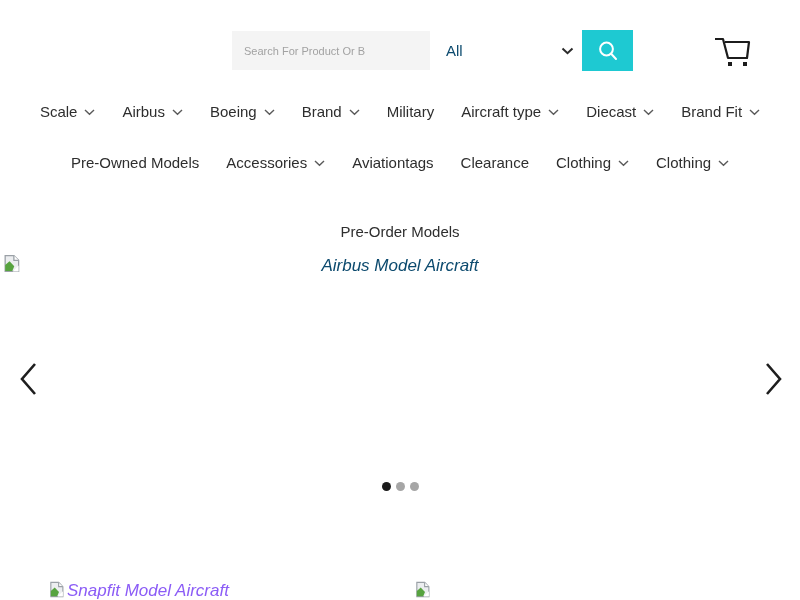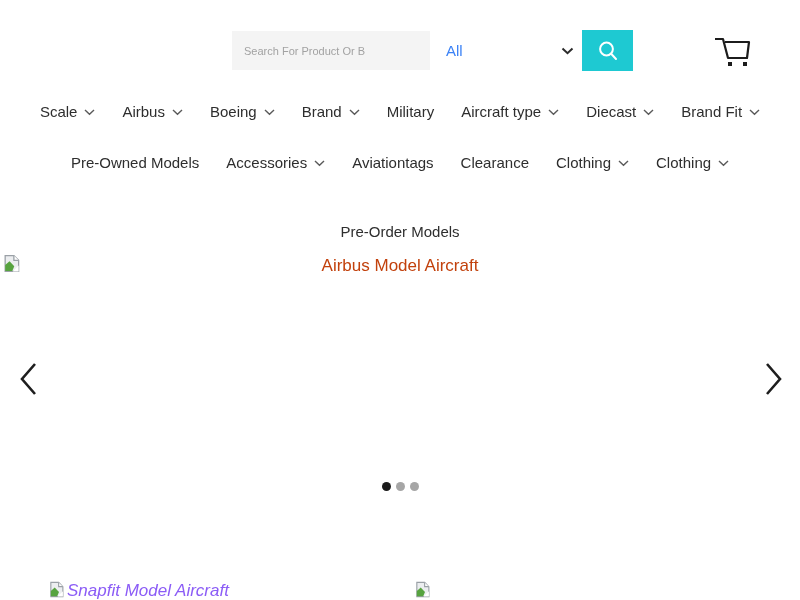--- a/index.html
+++ b/index.html
@@ -11,21 +11,21 @@
     position:absolute; left:232px; top:31px; width:198px; height:39px;
     background:#f4f4f4; border:none; outline:none; padding:0 12px;
     font-family:"Liberation Sans", sans-serif; font-size:11px; color:#4c1d95;
   }
   .search-input::placeholder { color:#a2a2a2; opacity:1; }
 
   .cat-select-wrap { position:absolute; left:438px; top:31px; width:144px; height:39px; }
   .cat-select {
     width:100%; height:100%; border:none; background:#fff; outline:none;
     -webkit-appearance:none; appearance:none;
-    font-family:"Liberation Sans", sans-serif; font-size:15px; color:#3b82f6; padding-left:8px;
+    font-family:"Liberation Sans", sans-serif; font-size:15px; color:#0c4a6e; padding-left:8px;
     cursor:pointer;
   }
   .cat-select-chevron { position:absolute; right:8px; top:16px; pointer-events:none; }
 
   .search-button {
     position:absolute; left:582px; top:30px; width:51px; height:41px;
     background:#1ec9d2; border:none; cursor:pointer;
     display:flex; align-items:center; justify-content:center;
   }
 
@@ -47,21 +47,21 @@
     display:inline-flex; align-items:center; gap:7px;
     font-size:15px; color:#2e2e2e; cursor:pointer; white-space:nowrap;
   }
   .nav-item svg { margin-top:3px; }
 
   
   .broken-img-icon { display:inline-block; }
   .slide-broken-icon { position:absolute; left:2px; top:254px; }
   .slide-alt-link {
     position:absolute; left:0; right:0; top:256px; text-align:center;
-    font-size:17px; color:#c2410c; text-decoration:none; cursor:pointer;
+    font-size:17px; font-style:italic; color:#0c4a6e; text-decoration:none; cursor:pointer;
   }
   .carousel-arrow {
     position:absolute; top:360px; width:32px; height:38px; background:none; border:none;
     cursor:pointer; display:flex; align-items:center; justify-content:center;
   }
   .carousel-arrow.prev { left:12px; }
   .carousel-arrow.next { right:10px; }
   .carousel-dots {
     position:absolute; left:0; right:0; top:482px;
     display:flex; justify-content:center; gap:5px;

